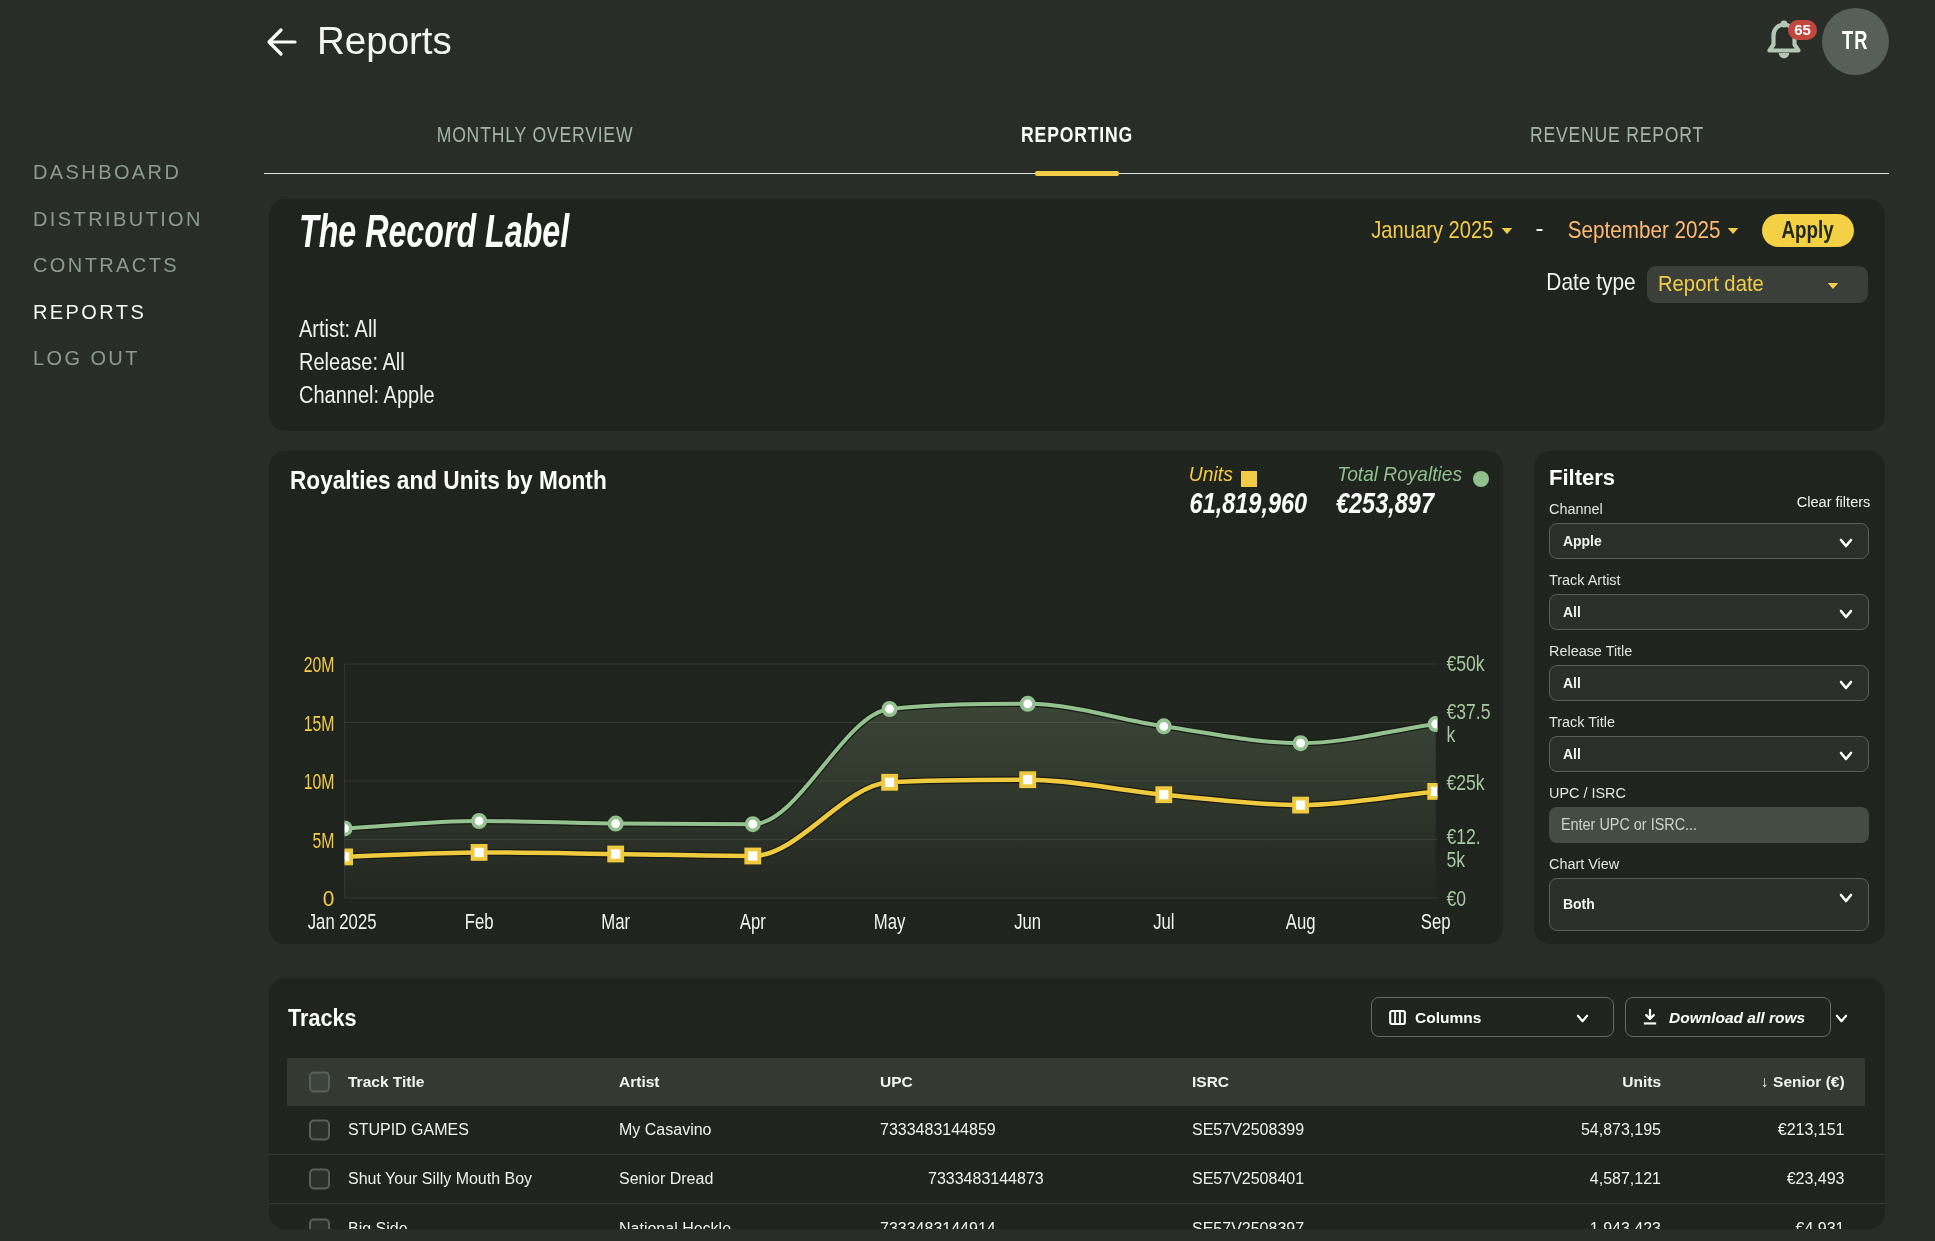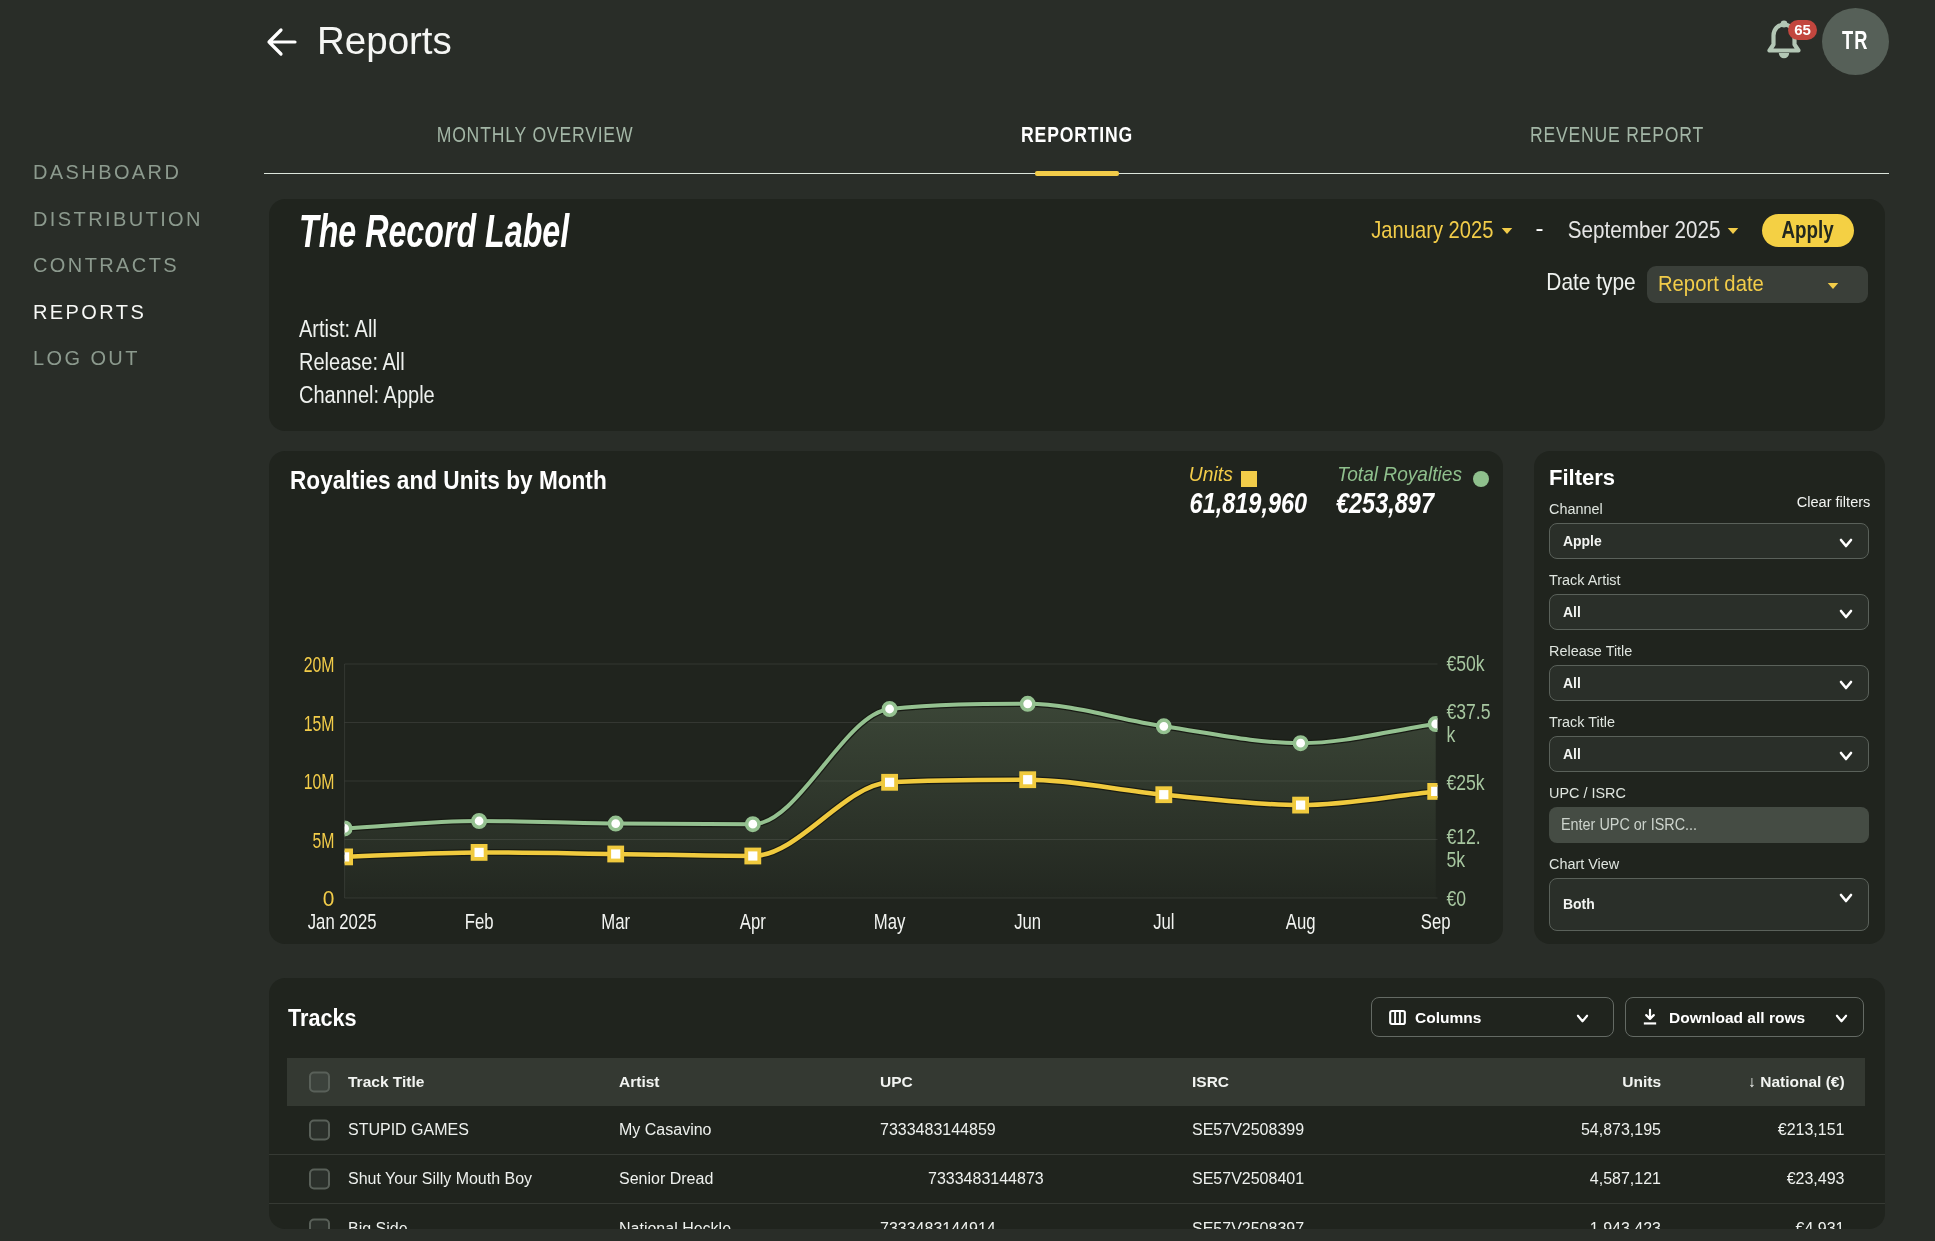--- a/index.html
+++ b/index.html
@@ -49,21 +49,21 @@
 
 <div class="card" style="left:268.5px;top:198.5px;width:1616px;height:232.5px;">
   <div class="abs" style="left:30.5px;top:5px;font-size:46px;font-weight:bold;font-style:italic;color:#fff;"><span class="sxl" style="transform:scaleX(0.70);">The Record Label</span></div>
   <div class="abs" style="left:30.5px;top:114.5px;font-size:23px;color:#eef1ee;line-height:33px;"><span class="sxl" style="transform:scaleX(0.87);">Artist: All<br>Release: All<br>Channel: Apple</span></div>
 
   <div class="abs" style="right:391.5px;top:17.5px;font-size:24px;color:#f2cc49;"><span class="sxr" style="transform:scaleX(0.84);">January 2025</span></div>
   <svg class="abs" style="left:1231.5px;top:26px;" width="14" height="11" viewBox="0 0 16 12">
       <path d="M2 3 L8 10 L14 3 Z" fill="#f2cc49"></path>
     </svg>
   <div class="abs" style="left:1267px;top:15.5px;font-size:24px;color:#fff;">-</div>
-  <div class="abs" style="right:164.5px;top:17.5px;font-size:24px;color:#e5e5e5;text-decoration:underline;"><span class="sxr" style="transform:scaleX(0.86);">September 2025</span></div>
+  <div class="abs" style="right:164.5px;top:17.5px;font-size:24px;color:#fdba74;text-decoration:underline;"><span class="sxr" style="transform:scaleX(0.86);">September 2025</span></div>
   <svg class="abs" style="left:1457.5px;top:26px;" width="14" height="11" viewBox="0 0 16 12">
       <path d="M2 3 L8 10 L14 3 Z" fill="#f2cc49"></path>
     </svg>
   <div class="abs" style="right:30.5px;top:15.5px;width:92px;height:33px;background:#f4d044;border-radius:17px;color:#22281f;font-size:23.5px;font-weight:bold;text-align:center;line-height:32px;"><span class="sxl" style="transform:scaleX(0.8);transform-origin:50% 50%;">Apply</span></div>
 
   <div class="abs" style="right:248.5px;top:69px;font-size:24px;color:#eef1ee;"><span class="sxr" style="transform:scaleX(0.87);">Date type</span></div>
   <div class="abs" style="left:1378.5px;top:67px;width:221px;height:37px;background:#3a3f39;border-radius:9px;">
     <div class="abs" style="left:11px;top:5px;font-size:22px;color:#f2cc49;"><span class="sxl" style="transform:scaleX(0.92);">Report date</span></div>
     <svg class="abs" style="left:179px;top:14.5px;" width="14" height="11" viewBox="0 0 16 12">
         <path d="M2 3 L8 10 L14 3 Z" fill="#f2cc49"></path>
@@ -207,39 +207,39 @@
     <svg class="abs" style="left:17px;top:11.5px;" width="17" height="15" viewBox="0 0 19 17">
       <rect x="1.2" y="1.2" width="16.6" height="14.6" rx="2" fill="none" stroke="#fff" stroke-width="2.4"></rect>
       <line x1="6.8" y1="1.2" x2="6.8" y2="15.8" stroke="#fff" stroke-width="2.2"></line>
       <line x1="12.2" y1="1.2" x2="12.2" y2="15.8" stroke="#fff" stroke-width="2.2"></line>
     </svg>
     <span class="abs" style="left:43px;top:10.5px;font-size:15.5px;font-weight:bold;color:#fff;">Columns</span>
     <svg class="abs" style="left:203px;top:15px;" width="15" height="11" viewBox="0 0 14 12">
         <path d="M2 3 L7 9 L12 3" stroke="#fff" stroke-width="2.4" fill="none" stroke-linecap="round" stroke-linejoin="round"></path>
       </svg>
   </div>
-  <div class="abs" style="left:1356.5px;top:19px;width:239px;height:40px;border:1.5px solid #646a64;border-radius:8px;">
+  <div class="abs" style="left:1356.5px;top:19px;width:206px;height:40px;border:1.5px solid #646a64;border-radius:8px;font-style:italic;">
     <svg class="abs" style="left:15px;top:10px;" width="18" height="18" viewBox="0 0 19 19">
       <path d="M9.5 2 L9.5 11 M5.5 7.5 L9.5 11.5 L13.5 7.5" stroke="#fff" stroke-width="2.3" fill="none" stroke-linecap="round" stroke-linejoin="round"></path>
       <line x1="3" y1="16.3" x2="16" y2="16.3" stroke="#fff" stroke-width="2.3"></line>
     </svg>
     <span class="abs" style="left:43px;top:10.5px;font-size:15.5px;font-weight:bold;color:#fff;">Download all rows</span>
     <svg class="abs" style="left:207.5px;top:15px;" width="15" height="11" viewBox="0 0 14 12">
         <path d="M2 3 L7 9 L12 3" stroke="#fff" stroke-width="2.4" fill="none" stroke-linecap="round" stroke-linejoin="round"></path>
       </svg>
   </div>
 
   <div class="abs" style="left:18.5px;top:80px;width:1578px;height:48px;background:#343932;">
     <div class="cbx" style="left:22px;background:#3c423c;"></div>
     <div class="hcell" style="left:61px;">Track Title</div>
     <div class="hcell" style="left:332px;">Artist</div>
     <div class="hcell" style="left:593px;">UPC</div>
     <div class="hcell" style="left:905px;">ISRC</div>
     <div class="hcell" style="right:204px;">Units</div>
-    <div class="hcell" style="right:20.4px;">↓ National (€)</div>
+    <div class="hcell" style="right:20.4px;">↓ Senior (€)</div>
   </div>
 
   <div class="row" style="top:128px;">
     <div class="cbx"></div>
     <div class="rcell" style="left:79.5px;">STUPID GAMES</div>
     <div class="rcell" style="left:350.5px;">My Casavino</div>
     <div class="rcell" style="left:611.5px;">7333483144859</div>
     <div class="rcell" style="left:923.5px;">SE57V2508399</div>
     <div class="rcell" style="right:223.5px;">54,873,195</div>
     <div class="rcell" style="right:40px;">€213,151</div>

